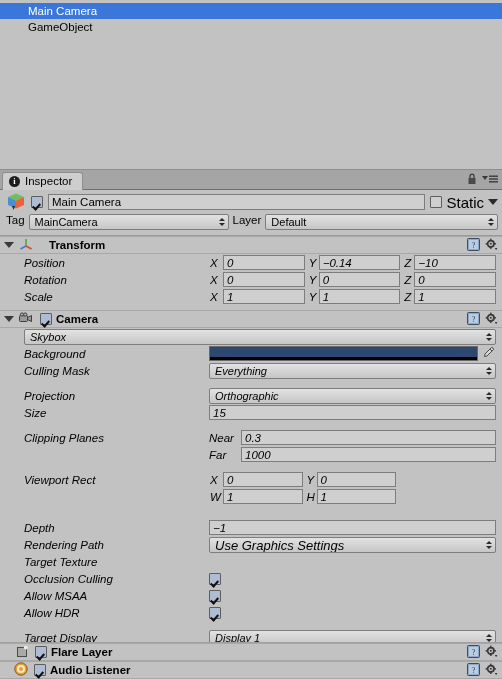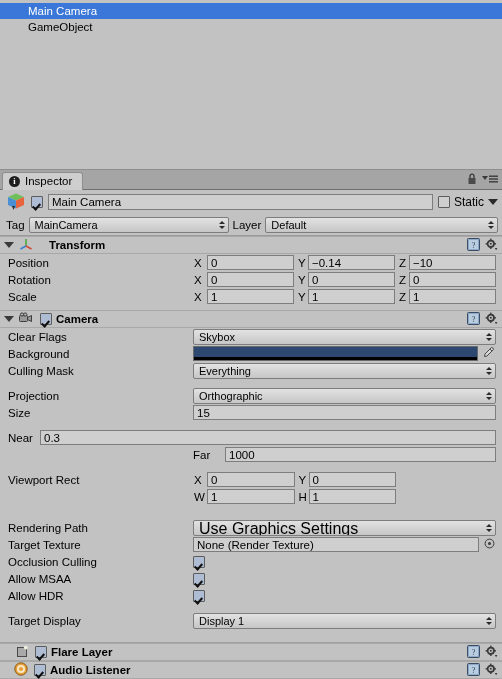--- a/index.html
+++ b/index.html
@@ -71,29 +71,29 @@
     background: #c2c2c2;
   }
   .cube-icon { width: 20px; height: 20px; flex: none; }
   .name-field {
     flex: 1; height: 16px; background: #cfcfcf;
     border: 1px solid #7d7d7d;
     padding: 0 3px; line-height: 15px;
     font-size: 11.5px;
   }
   .static-box { display: flex; align-items: center; gap: 4px; flex: none; }
-  .static-label { font-size: 12px; }
+  .static-label { font-size: 15px; }
   .tri-down {
     width: 0; height: 0; border-left: 5px solid transparent;
     border-right: 5px solid transparent; border-top: 6px solid #2a2a2a;
   }
 
   
   .taglayer {
-    height: 22px; display: flex; align-items: center;
+    height: 22px; display: flex; align-items: flex-start;
     padding: 0 4px 0 6px; gap: 4px;
     border-bottom: 1px solid #9a9a9a;
   }
   .tl-label { font-size: 11.5px; }
   .popup {
     position: relative; height: 16px;
     background: linear-gradient(#e2e2e2, #c6c6c6);
     border: 1px solid #7d7d7d; border-radius: 2px;
     padding: 0 16px 0 5px; line-height: 15px;
     font-size: 11px; white-space: nowrap; overflow: hidden;
@@ -123,21 +123,22 @@
     border-left: 5px solid transparent; border-right: 5px solid transparent;
     border-top: 6px solid #3a3a3a;
   }
   .comp-title { font-size: 11.5px; font-weight: bold; }
   .comp-spacer { flex: 1; }
   .hdr-btns { display: flex; align-items: center; gap: 5px; flex: none; }
 
   
   .prop {
     height: 17px; display: flex; align-items: center;
-    padding-left: 8px;
+    padding-left: 24px;
+    font-style: italic;
   }
   .prop-label { width: 185px; flex: none; font-size: 11.5px; }
   .prop-body { flex: 1; display: flex; align-items: center; padding-right: 6px; gap: 0; }
 
   .field {
     height: 15px; background: #cfcfcf;
     border: 1px solid #7d7d7d;
     padding: 0 3px; line-height: 14px; font-size: 11.5px;
     flex: 1; min-width: 0; white-space: nowrap; overflow: hidden;
   }
@@ -362,21 +363,20 @@
             <rect x="5.1" y="9" width="1.4" height="2" fill="#3a3a3a"></rect>
             <rect x="0.6" y="5.1" width="2" height="1.4" fill="#3a3a3a"></rect>
             <rect x="9" y="5.1" width="2" height="1.4" fill="#3a3a3a"></rect>
             <path d="M9.8 10 L12.4 10 L11.1 12.2 Z" fill="#3a3a3a"></path>
           </svg>
         </span>
       </span>
     </div>
 
     <div class="prop">
-      <span class="prop-label">Clear Flags</span>
       <div class="prop-body">
         <div class="popup" style="flex:1">
           <span>Skybox</span>
           <span class="updown">
               <i class="up"></i>
               <i class="dn"></i>
             </span>
         </div>
       </div>
     </div>
@@ -427,20 +427,21 @@
     <div class="prop">
       <span class="prop-label">Size</span>
       <div class="prop-body">
         <span class="field">15</span>
       </div>
     </div>
 
     <div class="spacer-row"></div>
 
     <div class="prop">
+      <span class="prop-label">Clipping Planes</span>
       <div class="prop-body">
         <span class="nf-label">Near</span>
         <span class="field">0.3</span>
       </div>
     </div>
     <div class="prop">
       <span class="prop-label"></span>
       <div class="prop-body">
         <span class="nf-label">Far</span>
         <span class="field">1000</span>
@@ -463,45 +464,42 @@
       <div class="prop-body" style="padding-right:106px">
         <span class="axis">W</span>
         <span class="field">1</span>
         <span class="axis" style="padding-left:4px">H</span>
         <span class="field">1</span>
       </div>
     </div>
 
     <div style="height:14px"></div>
 
+    <div class="prop">
+      <span class="prop-label">Depth</span>
+      <div class="prop-body">
+        <span class="field">−1</span>
+      </div>
+    </div>
 
     <div class="prop">
       <span class="prop-label">Rendering Path</span>
       <div class="prop-body">
-        <div class="popup" style="flex:1;font-size:16px">
+        <div class="popup" style="flex:1;font-size:13px">
           <span>Use Graphics Settings</span>
           <span class="updown">
               <i class="up"></i>
               <i class="dn"></i>
             </span>
         </div>
       </div>
     </div>
 
     <div class="prop">
       <span class="prop-label">Target Texture</span>
-      <div class="prop-body">
-        <span class="field">None (Render Texture)</span>
-        <span class="objsel">
-          <svg width="11" height="11" viewBox="0 0 11 11">
-            <circle cx="5.5" cy="5.5" r="4.4" fill="none" stroke="#3a3a3a" stroke-width="1"></circle>
-            <circle cx="5.5" cy="5.5" r="1.5" fill="#3a3a3a"></circle>
-          </svg>
-        </span>
-      </div>
     </div>
 
     <div class="prop">
       <span class="prop-label">Occlusion Culling</span>
       <div class="prop-body">
         <span class="chk on"></span>
       </div>
     </div>
     <div class="prop">
       <span class="prop-label">Allow MSAA</span>

